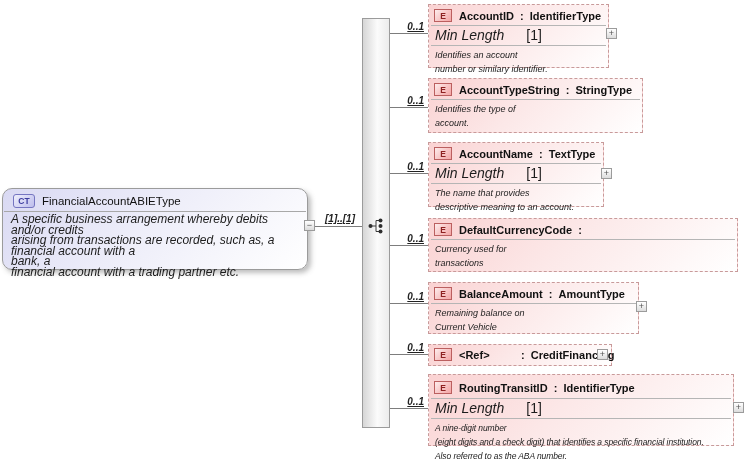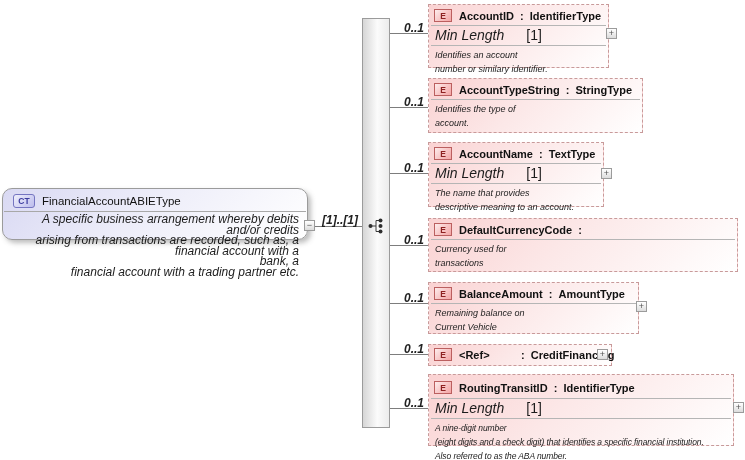--- a/index.html
+++ b/index.html
@@ -3,48 +3,47 @@
 <meta charset="utf-8">
 <style>
   html,body { margin:0; padding:0; background:#fff; }
   .canvas {
     position:relative; width:745px; height:460px; overflow:hidden;
     font-family:"Liberation Sans", sans-serif; background:#ffffff;
   }
 
   
   .ct-box {
-    position:absolute; left:2px; top:188px; width:306px; height:52px;
+    position:absolute; left:2px; top:188px; width:306px; height:82px;
     border:1px solid #9b9b9b; border-radius:10px;
     background:linear-gradient(135deg,#d9d9f3 0%,#ededf9 45%,#ffffff 100%);
     box-shadow:3px 3px 5px rgba(110,110,110,0.45);
     box-sizing:border-box;
-    text-align:right;
   }
   .ct-header {
     display:flex; align-items:center; gap:7px;
     padding:5px 9px 3px 9px; border-bottom:1px solid #a8a8a8; margin:0 1px;
   }
   .ct-badge {
     display:inline-flex; align-items:center; justify-content:center;
     width:20px; height:12px; border:1px solid #7575c1; border-radius:3px;
     background:linear-gradient(135deg,#efeffc,#bdbdec);
     color:#3c3c9f; font-size:8.5px; font-weight:bold;
   }
   .ct-name { font-size:11.5px; font-weight:normal; color:#111; }
   .ct-desc {
     padding:2px 8px; font-size:12px; font-style:italic; color:#1c1c1c;
     line-height:10.5px; white-space:pre-line;
   }
 
   
   .hline { position:absolute; height:1px; background:#7d7d7d; }
   .card {
-    position:absolute; font-size:12px; font-style:italic; font-weight:bold;
-    color:#222; }
+    position:absolute; font-size:10px; font-style:italic; font-weight:bold;
+    color:#222;text-decoration:underline; }
   .root-card { left:318px; top:213px; width:44px; text-align:center; }
   .seq-bar {
     position:absolute; left:362px; top:18px; width:28px; height:410px;
     border:1px solid #9b9b9b; box-sizing:border-box;
     background:linear-gradient(to right,#d6d6d6 0%,#fbfbfb 55%,#ececec 100%);
   }
   .seq-icon { position:absolute; left:366px; top:217px; }
 
   
   .toggle {

